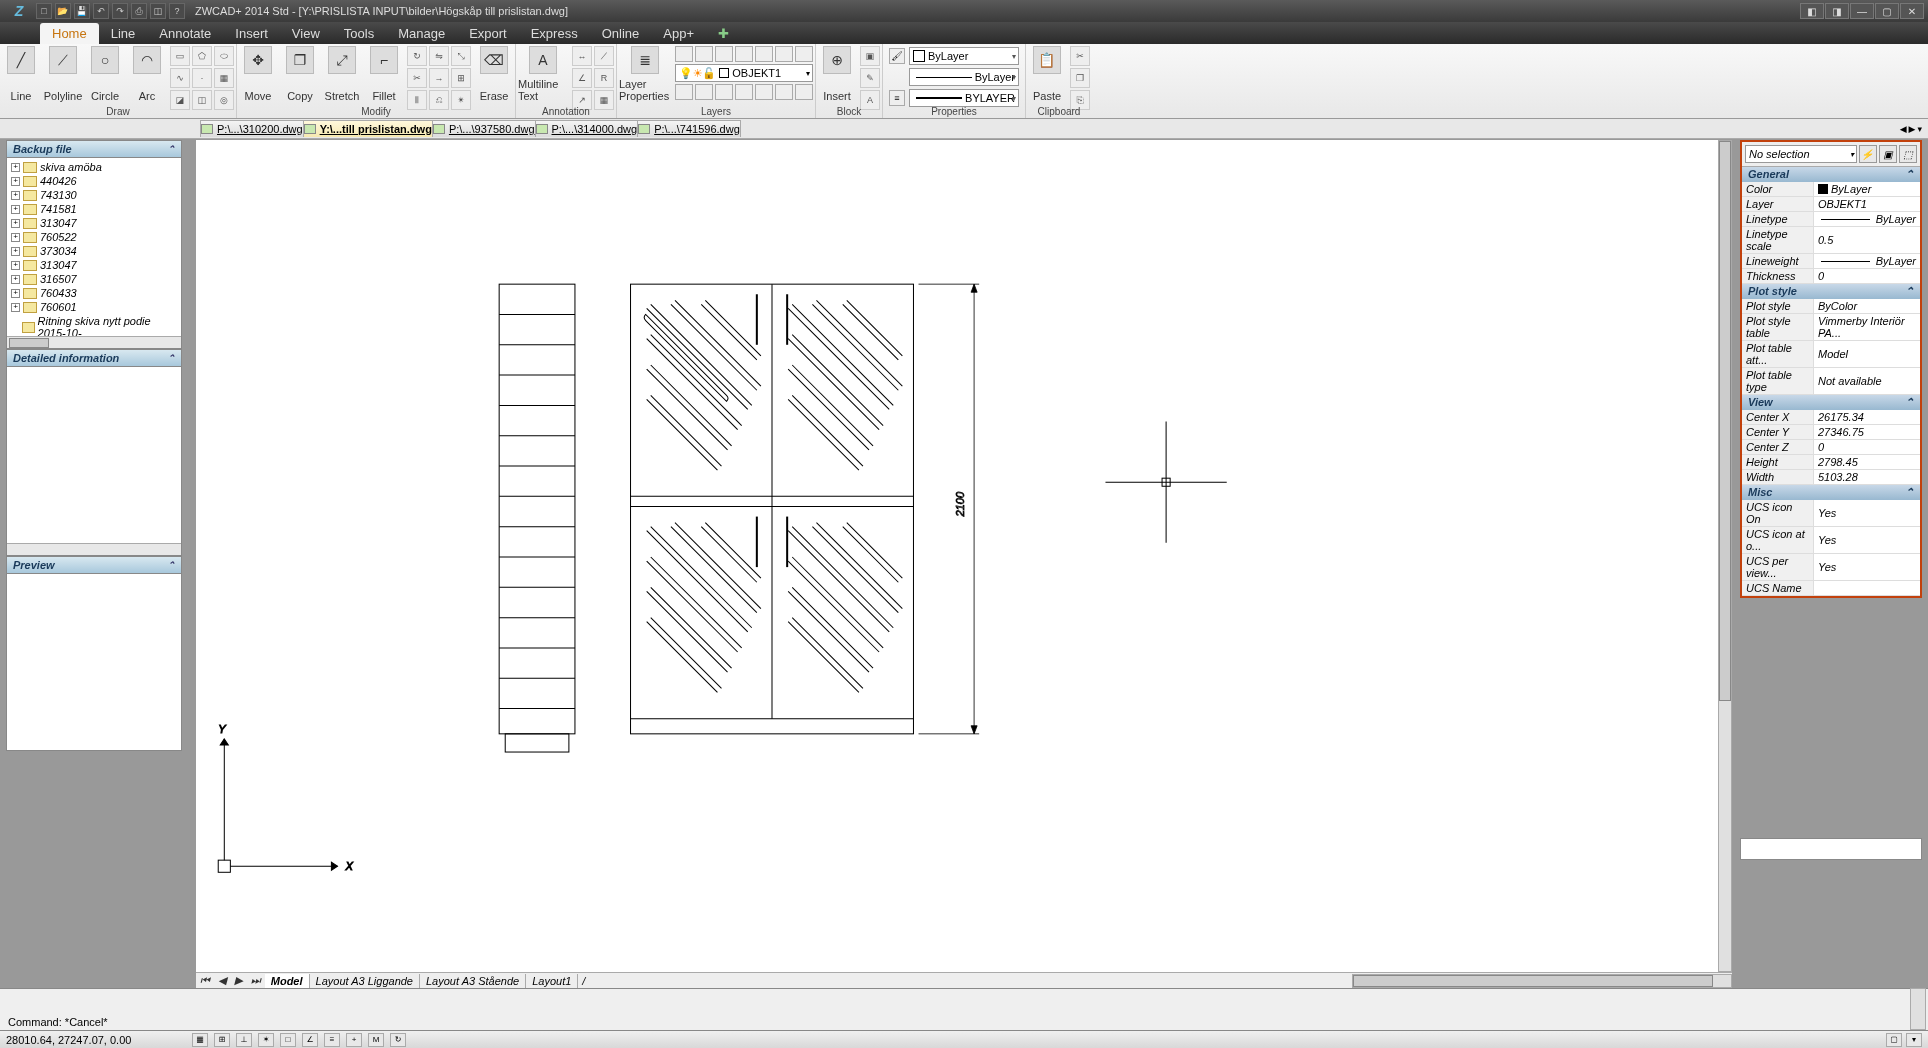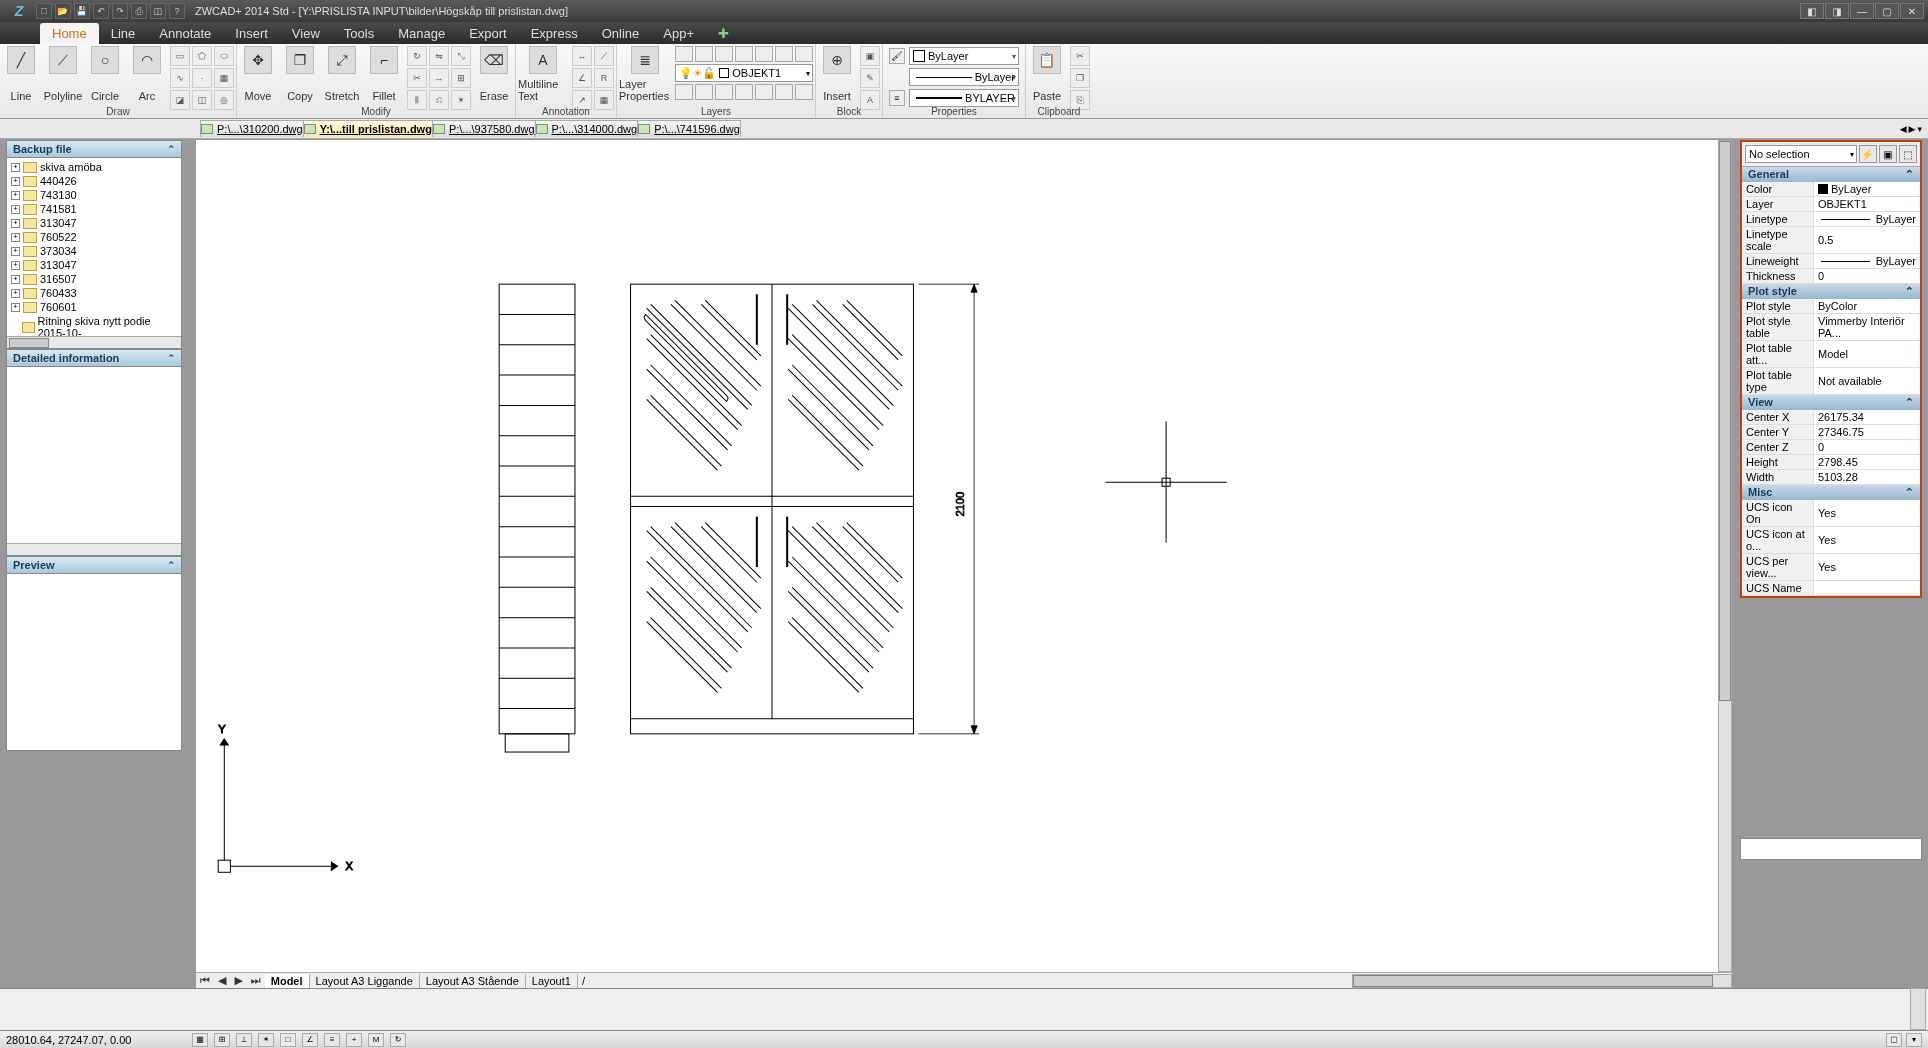--- a/index.html
+++ b/index.html
@@ -30,21 +30,21 @@
 .prop-row { display:flex; align-items:center; gap:4px; margin:1px 0;}
 .prop-row .combo { background:#fff; border:1px solid #999; height:18px; width:110px; display:flex; align-items:center; padding:0 3px; font-size:10px; position:relative;}
 .prop-row .combo::after { content:"▾"; position:absolute; right:2px; font-size:8px; color:#555;}
 .prop-row .sw { width:12px; height:12px; border:1px solid #000; background:#fff; margin-right:3px;}
 
 .doc-tabs { height:20px; background:#e8e8e8; border-bottom:1px solid #aaa; display:flex; align-items:center; padding-left:200px; gap:0; }
 .doc-tabs .dtab { background:linear-gradient(#f4f4f4,#dcdcdc); border:1px solid #aaa; border-bottom:none; padding:2px 0; font-size:10px; display:flex; align-items:center; gap:4px; margin-right:-1px;text-decoration:underline;}
 .doc-tabs .dtab.active { background:linear-gradient(#fff8dc,#f5e8b0); }
 .doc-tabs .dtab .di { width:12px; height:10px; background:#c8e8b0; border:1px solid #888;}
 
-.main { position:absolute; top:140px; left:0; right:0; bottom:60px; background:#999; }
+.main { position:absolute; top:140px; left:0; right:0; bottom:60px; background:#999;font-style:italic; }
 
 .left-panels { position:absolute; left:6px; top:0; width:176px; display:flex; flex-direction:column; gap:0; }
 .panel { background:#f4f4f4; border:1px solid #888; }
 .panel-hdr { background:linear-gradient(#d8e8f0,#a8c8dc); padding:2px 6px; font-size:11px; font-weight:bold; color:#1a3a5a; display:flex; justify-content:space-between; align-items:center; border-bottom:1px solid #888;}
 .panel-hdr .chev { font-size:9px; color:#336;}
 .tree { background:#fff; height:178px; overflow:auto; padding:2px; }
 .tree-item { display:flex; align-items:center; gap:3px; padding:1px 2px; font-size:11px;}
 .tree-item .exp { width:9px; height:9px; border:1px solid #888; display:flex; align-items:center; justify-content:center; font-size:8px; line-height:1;}
 .tree-item .fico { width:14px; height:11px; background:#f5e8a0; border:1px solid #c0a040;}
 .panel-body { background:#fff; }
@@ -748,20 +748,21 @@
         <div class="th"></div>
       </div>
   </div>
 
   <div style="position:absolute; right:196px; top:0; bottom:16px; width:14px; background:#e0e0e0; border:1px solid #aaa;">
     <div style="position:absolute; top:0; width:12px; height:560px; background:#ccc; border:1px solid #888;"></div>
   </div>
 </div>
 
 <div class="cmd-area">
+  <div class="cline">Command: *Cancel*</div>
 </div>
 <div class="cmd-scroll"></div>
 
 <div class="statusbar">
   <div class="coords">28010.64, 27247.07, 0.00</div>
   <div class="sbtn">▦</div>
   <div class="sbtn">⊞</div>
   <div class="sbtn">⊥</div>
   <div class="sbtn">✶</div>
   <div class="sbtn">□</div>

